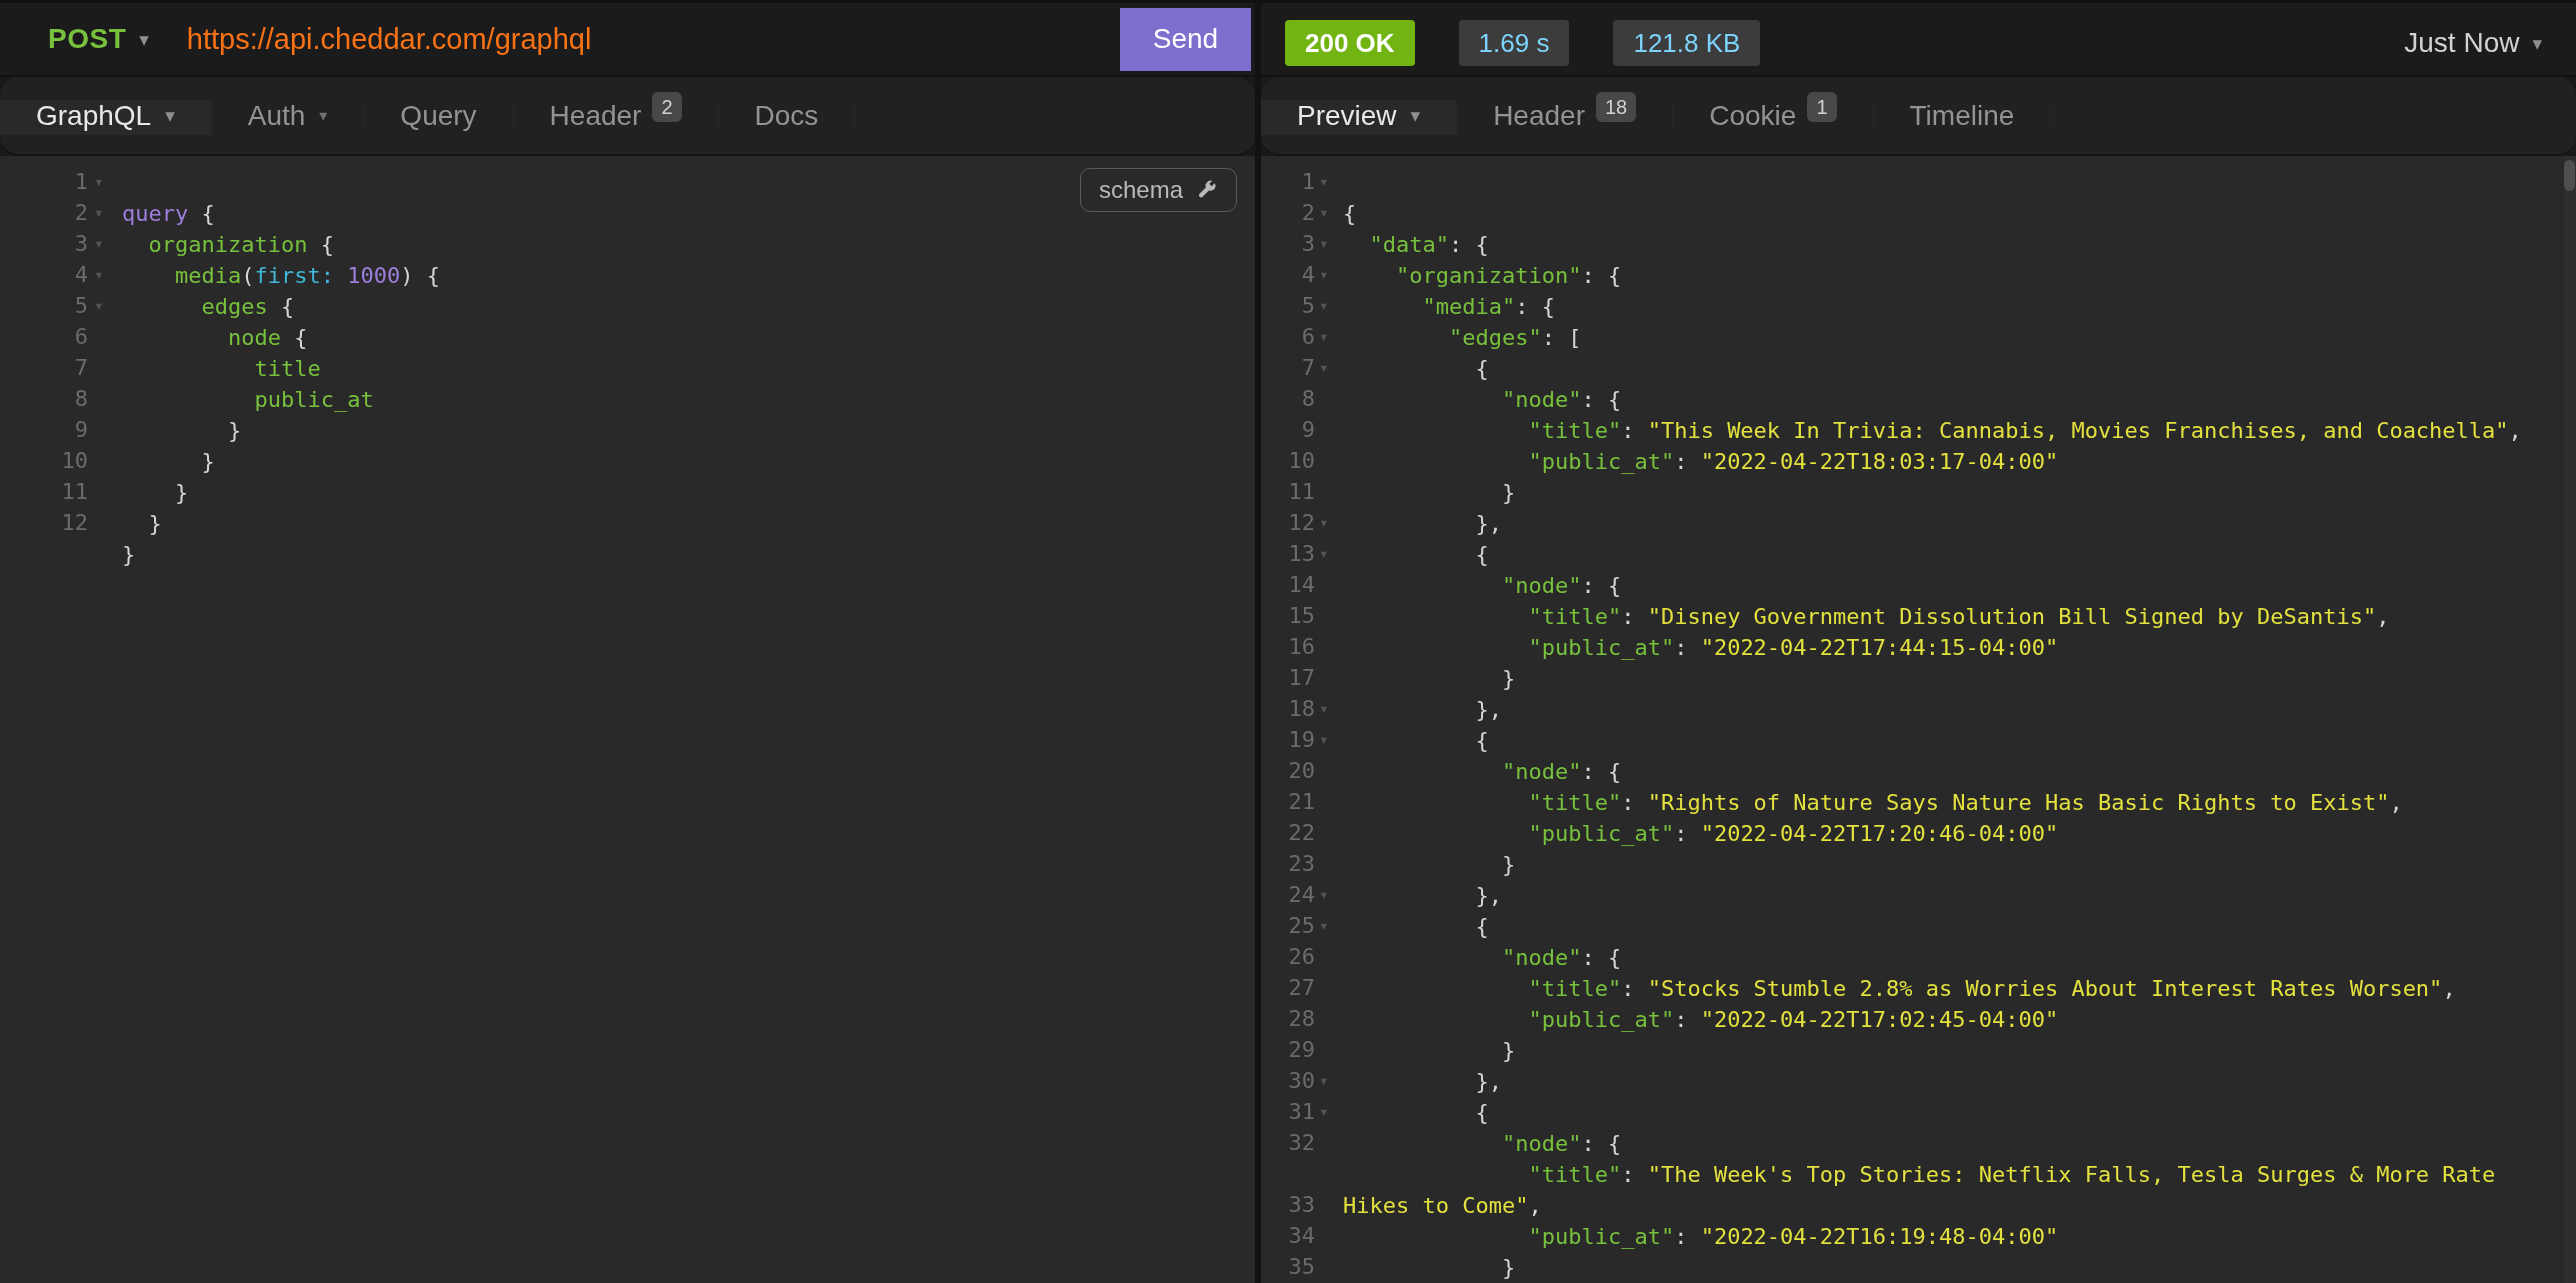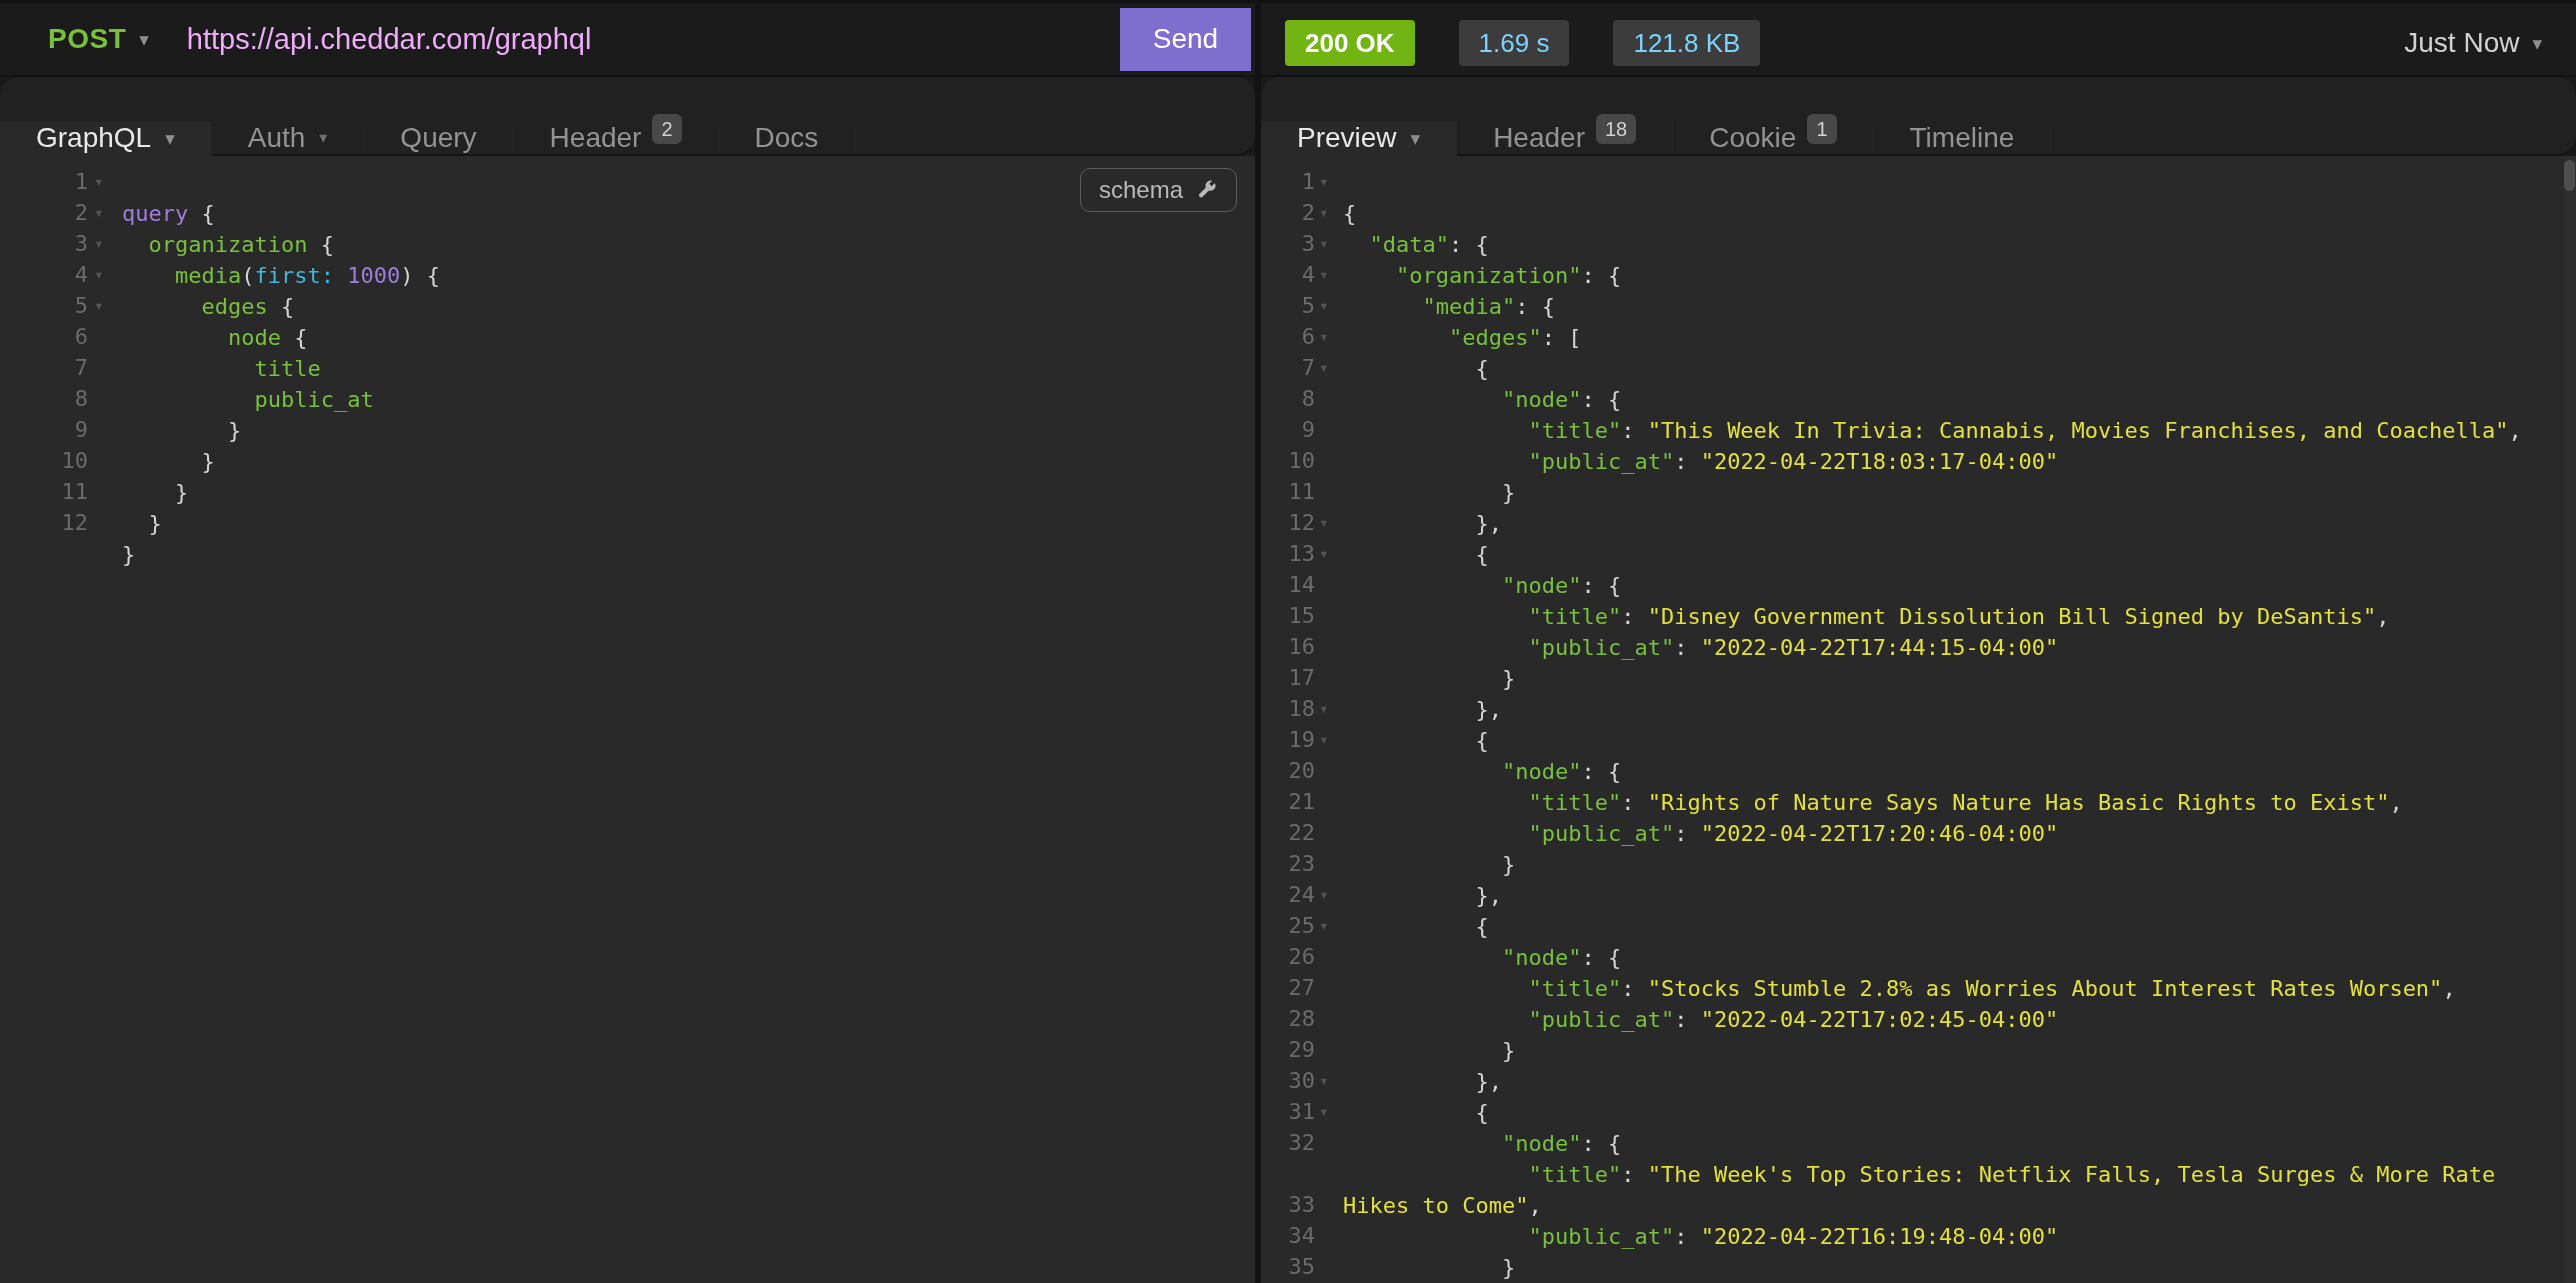--- a/index.html
+++ b/index.html
@@ -25,21 +25,21 @@
     border-top: 3px solid #101010;
     border-bottom: 2px solid #111111;
     display: flex; align-items: center;
   }
   .urlbar { grid-column: 1; grid-row: 1; padding-left: 48px; }
   .metabar { grid-column: 3; grid-row: 1; padding: 8px 34px 0 24px; }
 
   .method { color: var(--green); font-size: 28px; font-weight: bold; letter-spacing: 0.5px; }
   .caret { color: #8f8f8f; font-size: 19px; margin-left: 13px; line-height: 1; }
   .caret.small { font-size: 16px; color: #707070; }
-  .url { margin-left: 38px; color: #f0abfc; font-size: 29px; }
+  .url { margin-left: 38px; color: #f97316; font-size: 29px; }
 
   .send-btn {
     margin-left: auto; margin-right: 4px;
     width: 131px; height: 63px;
     background: var(--accent); color: #ffffff;
     font-size: 28px; font-family: "Liberation Sans", sans-serif;
     border: none; border-radius: 0; cursor: pointer;
   }
 
   .badge-pill {
@@ -49,21 +49,21 @@
   }
   .badge-pill.status { background: var(--success); color: #ffffff; font-weight: bold; }
   .badge-pill.plain  { background: #3c3c3c; color: #7dd3fc; }
 
   .history { margin-left: auto; display: flex; align-items: center; color: #d2d2d2; font-size: 28px; }
 
   
   .tabbar {
     background: #212121;
     border-bottom: 2px solid #141414;
-    display: flex; align-items: flex-end; border-radius: 19px;
+    display: flex; align-items: center; border-radius: 19px;
   }
   .reqtabs { grid-column: 1; grid-row: 2; }
   .restabs { grid-column: 3; grid-row: 2; }
   .tab {
     display: flex; align-items: center;
     padding: 0 36px;
     font-size: 28px; color: #939393;
     border-right: 1px solid #262626;
     cursor: pointer; white-space: nowrap;
   }

